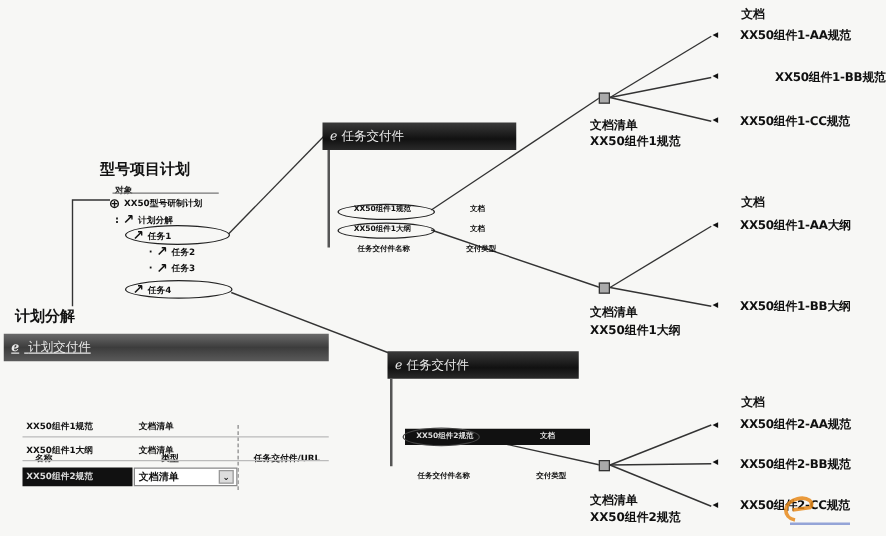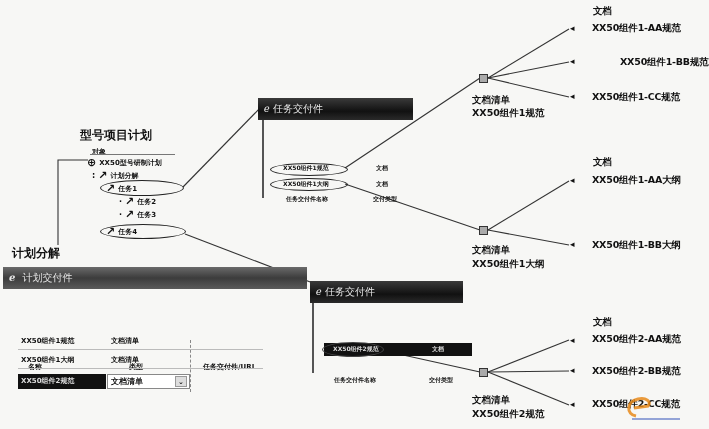--- a/index.html
+++ b/index.html
@@ -97,21 +97,21 @@
 <div class="tree-row" style="left:106px; top:226px;">
   <span class="ico">↗</span>
   <span>任务4</span>
 </div>
 
 <div class="oval" style="left:100px; top:180px; width:84px; height:16px;"></div>
 <div class="oval" style="left:100px; top:224px; width:86px; height:15px;"></div>
 
 <div class="abs label-bold" style="left:12px; top:245px; font-size:12px;">计划分解</div>
 
-<div class="panel-bar grey" style="left:3px; top:267px; width:304px; height:22px;">
+<div class="panel-bar grey" style="left:3px; top:267px; width:260px; height:22px;text-decoration:underline;">
   <span style="font-weight:bold; margin-right:4px;">ℯ</span>
   <span>计划交付件</span>
 </div>
 
 <div class="tbl" style="left:0; top:310px; width:270px; height:85px;">
   <div class="hdr" style="left:28px; top:8px;">名称</div>
   <div class="hdr" style="left:129px; top:8px;">类型</div>
   <div class="hdr" style="left:203px; top:8px;">任务交付件/URL</div>
 
   <div class="abs" style="left:190px; top:30px; width:1px; height:52px; border-left:1px dashed #888;"></div>

